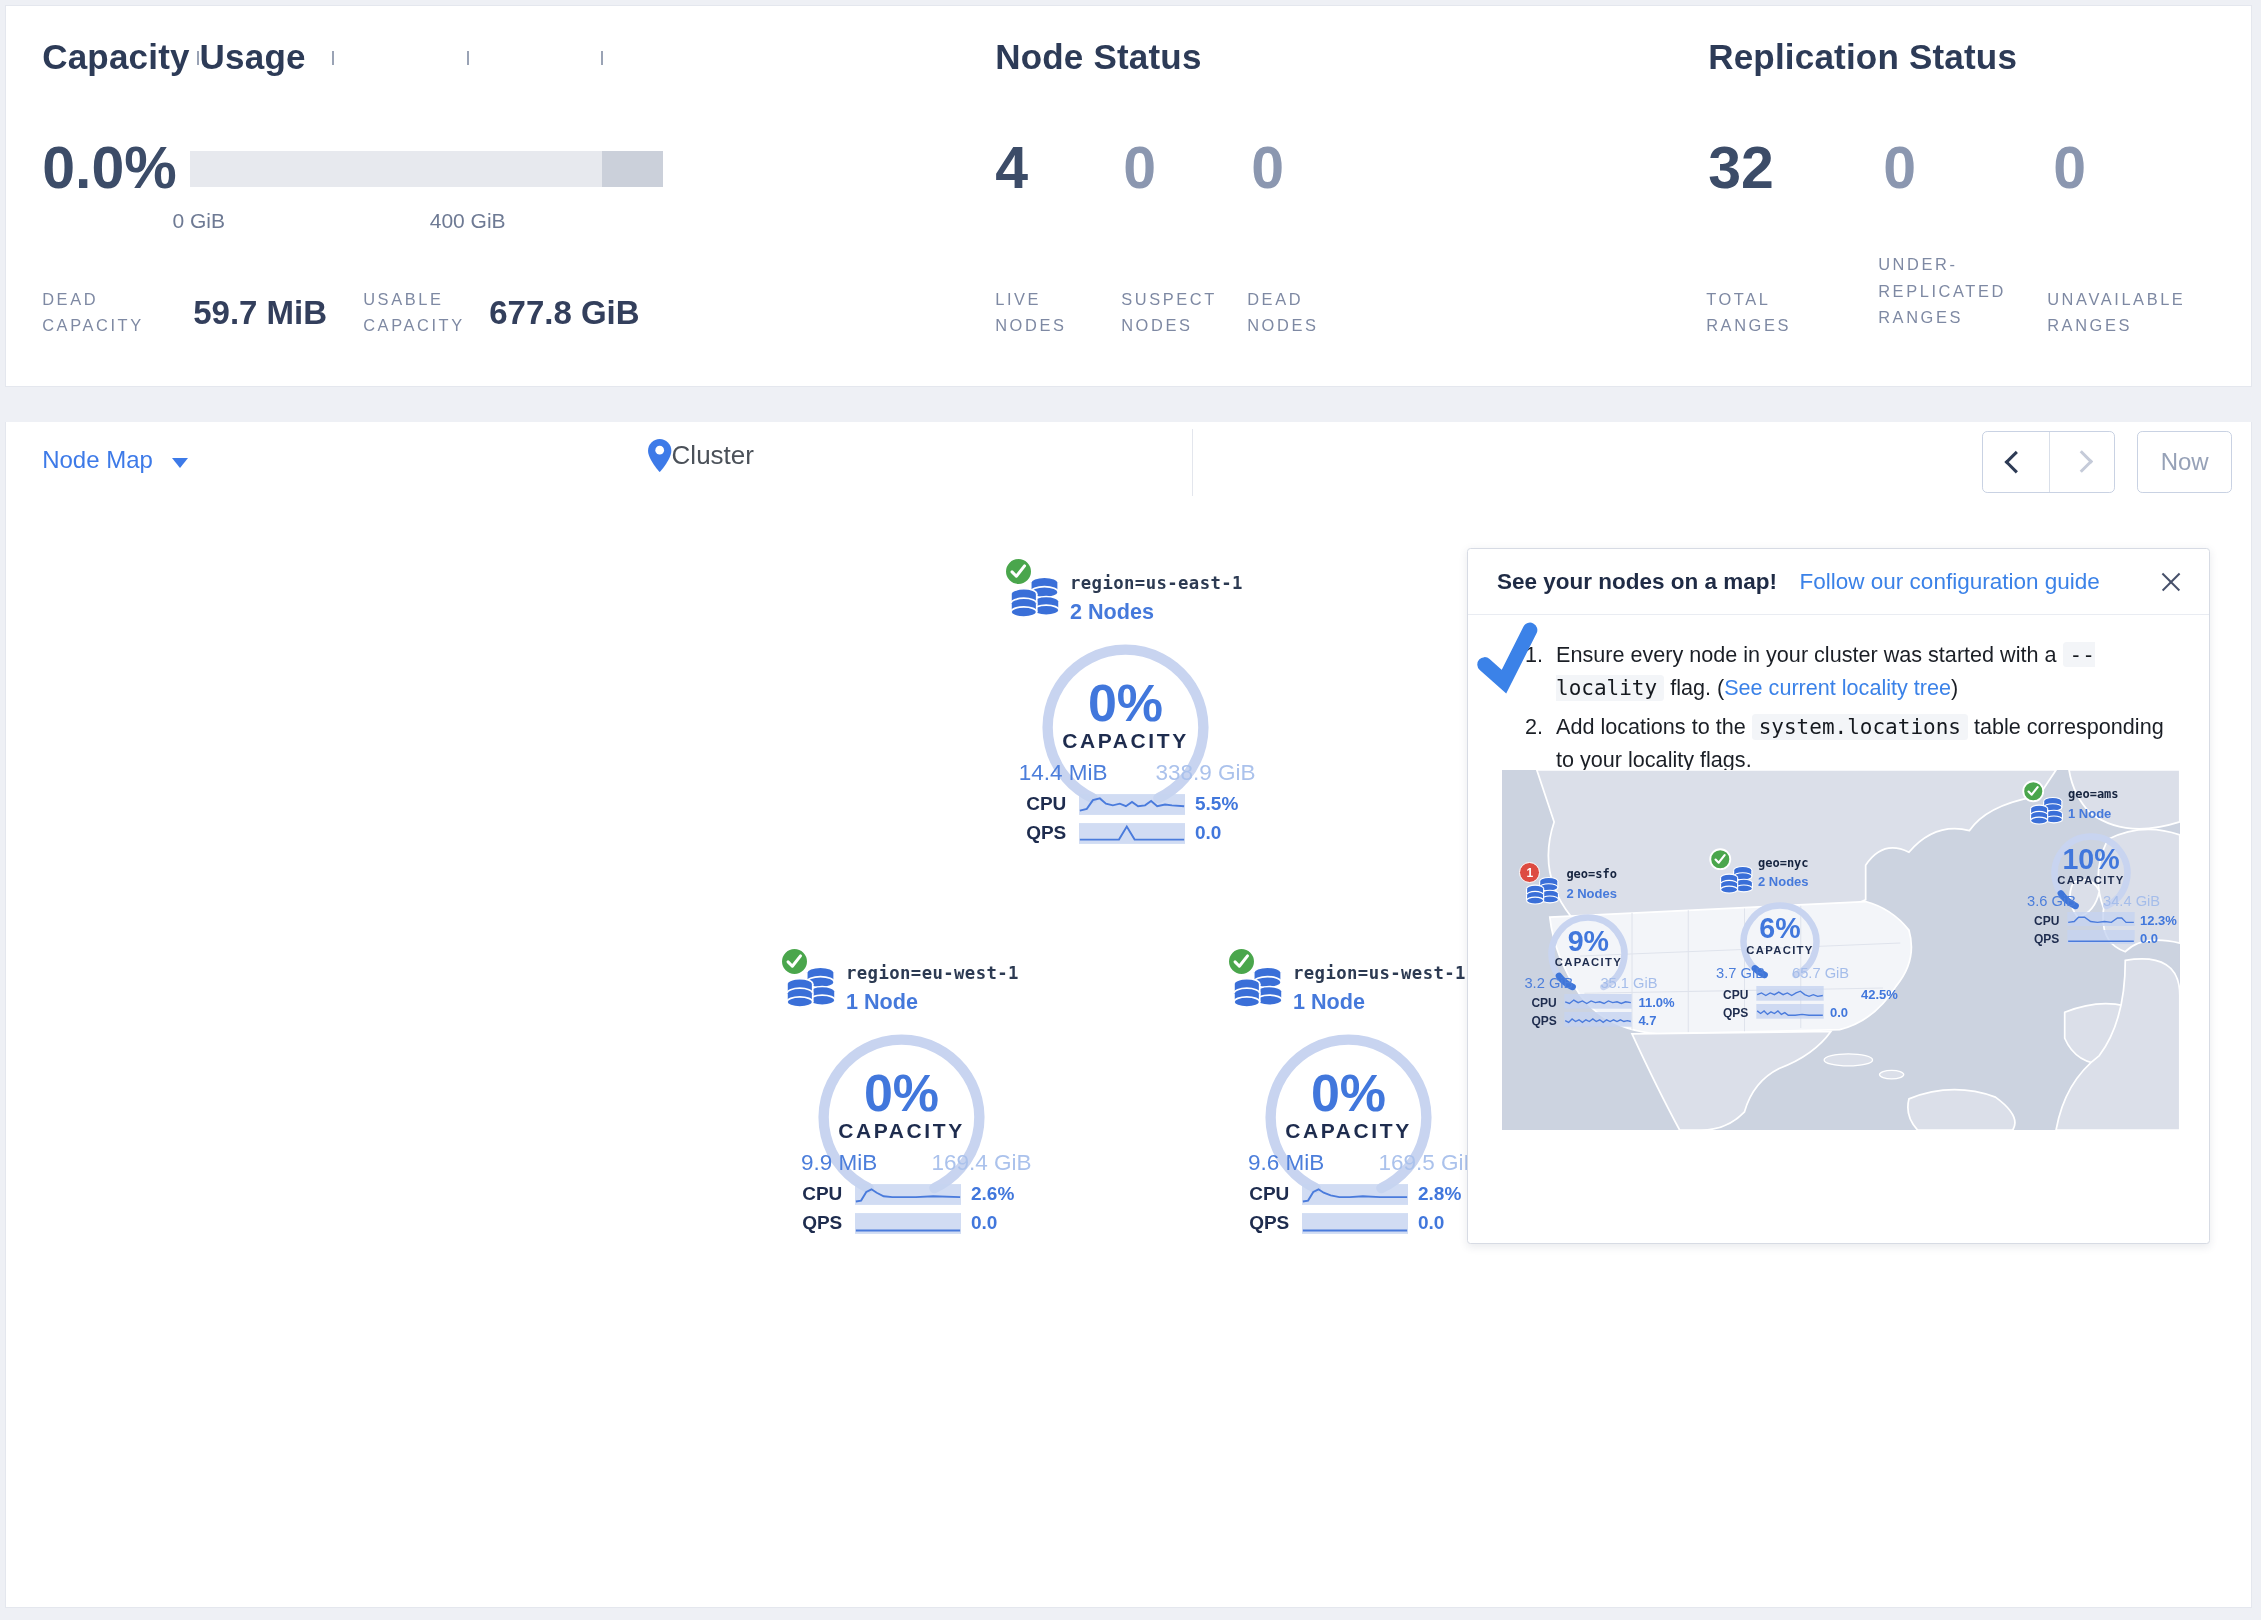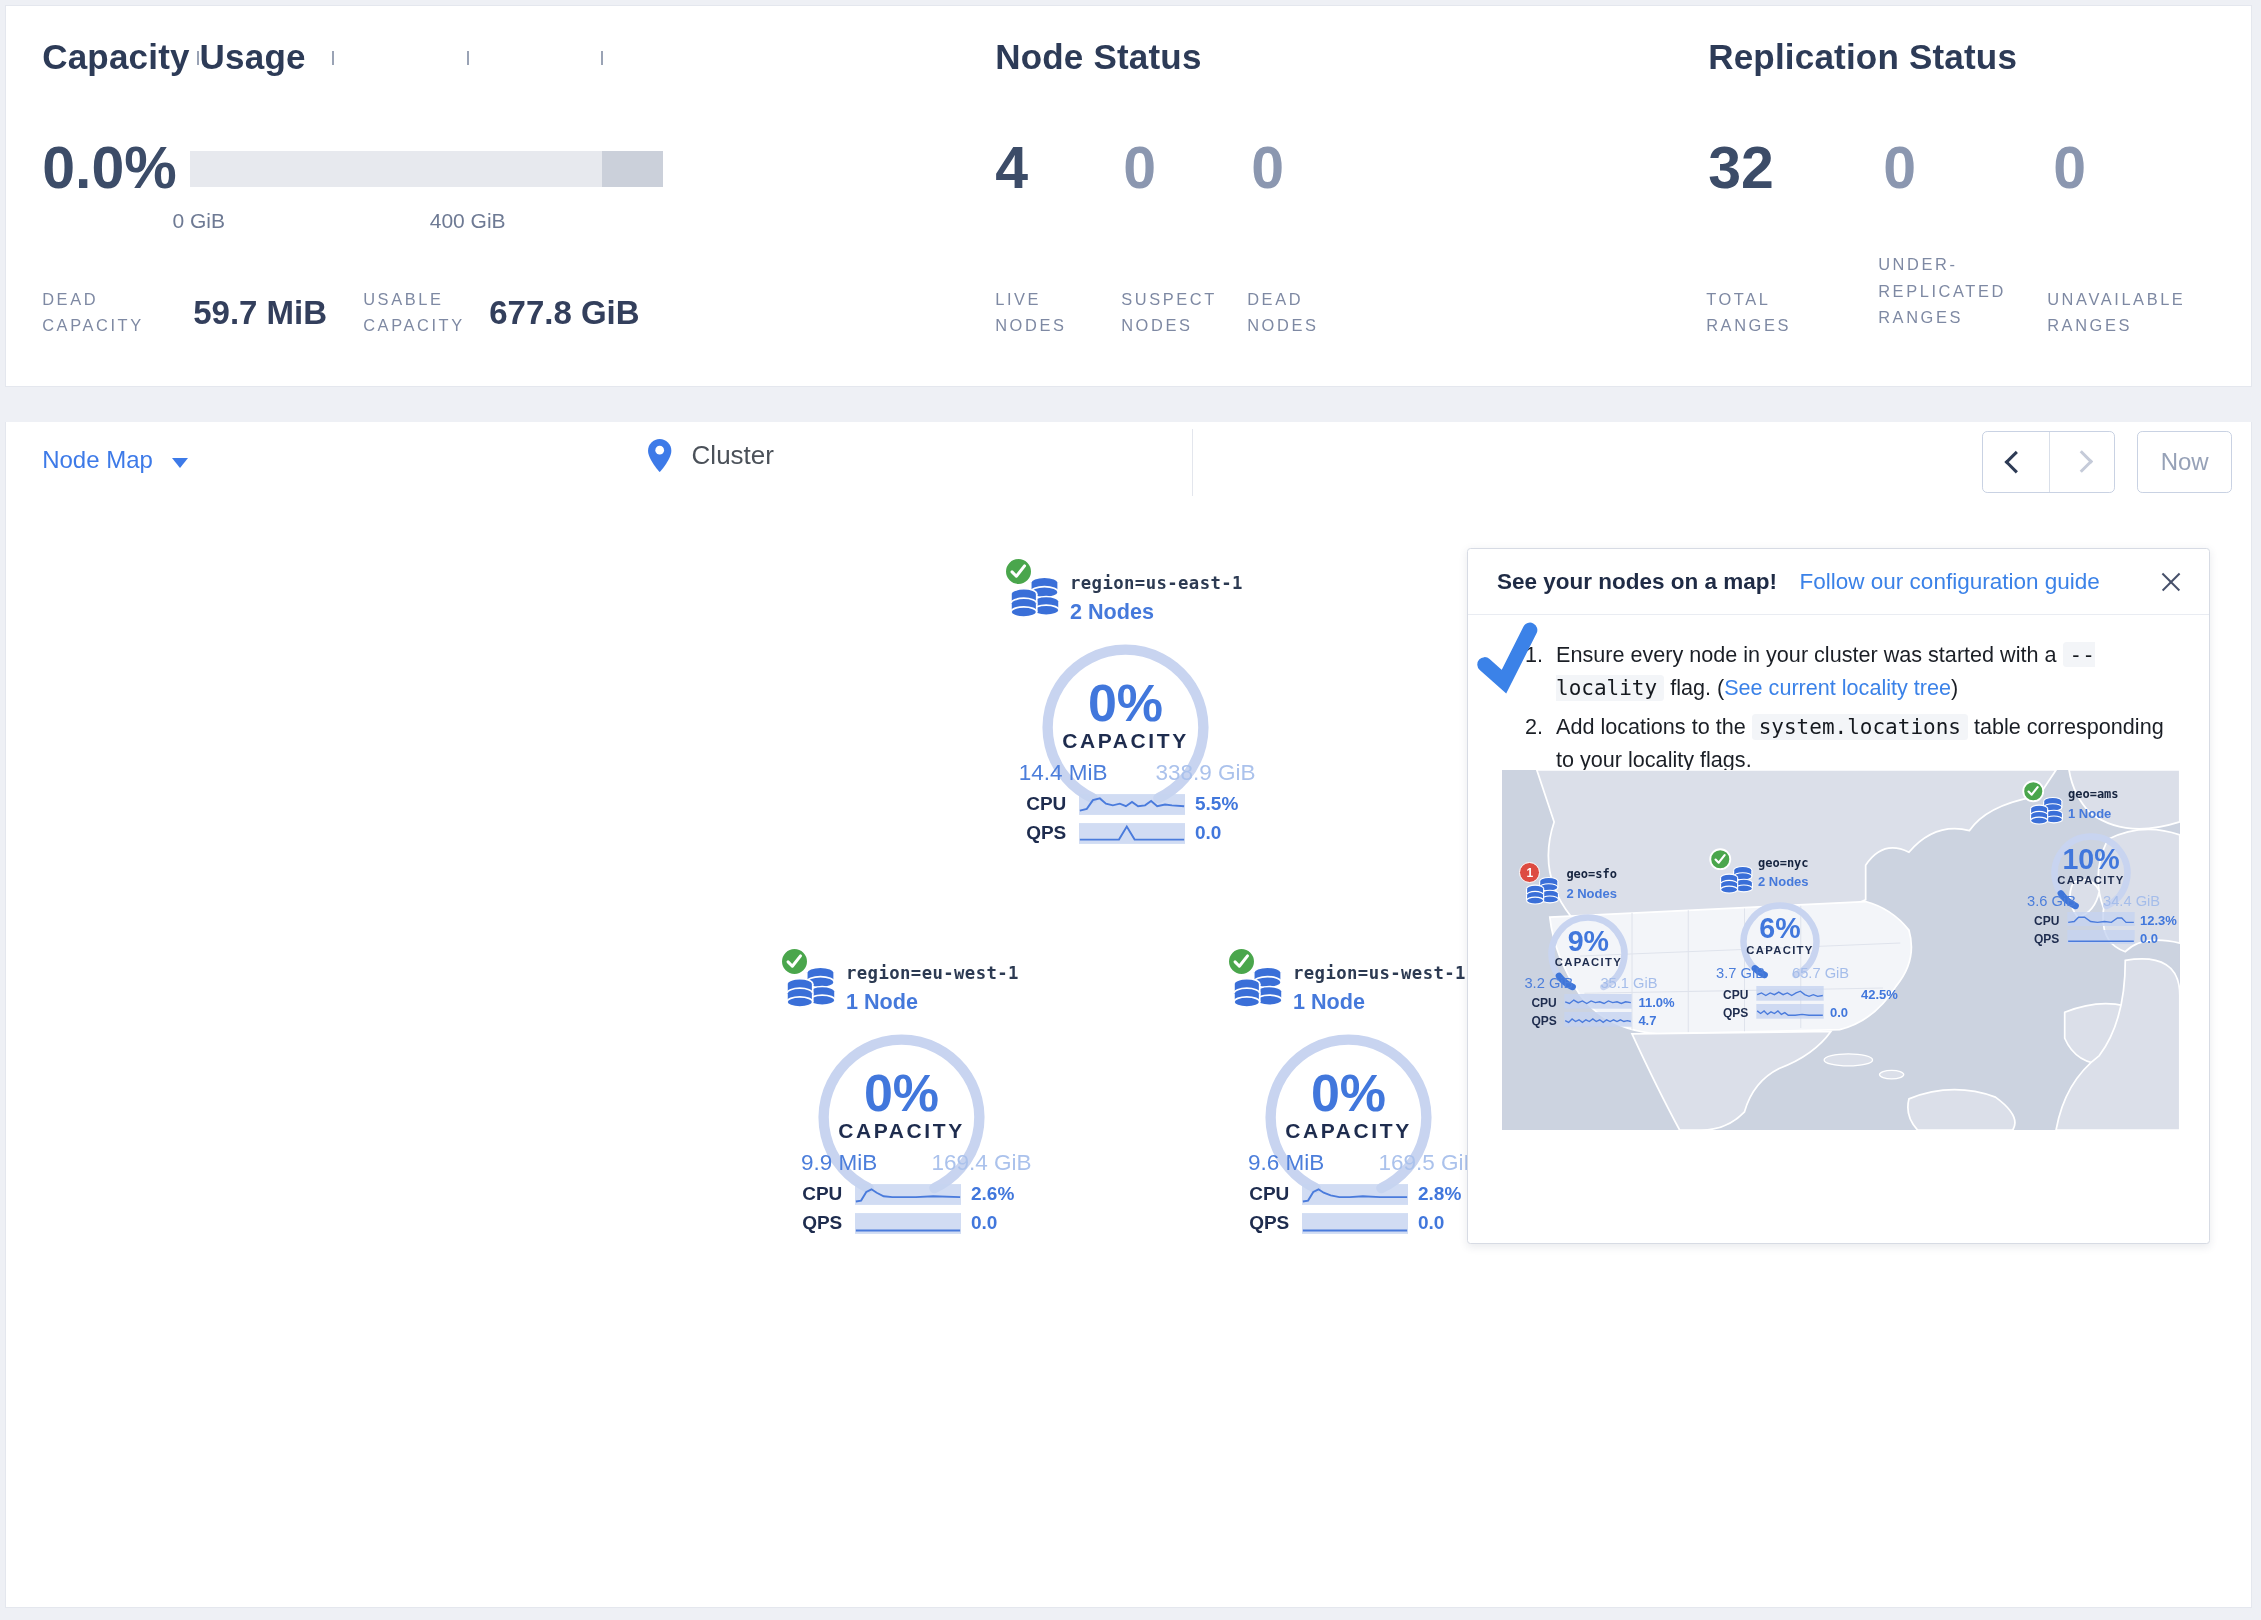--- a/index.html
+++ b/index.html
@@ -21,21 +21,21 @@
   #capbar { position:absolute; left:184px; top:145px; width:473px; height:36px; background:#e7e9ee; }
   #capbar .darkseg { position:absolute; right:0; top:0; height:100%; width:13%; background:#cbd0da; }
   .tick { position:absolute; top:45px; width:1.7px; height:14px; background:#9aa3b5; }
   .tick-label { position:absolute; top:203px; width:139px; text-align:center; font-size:21px; color:#6e7a94; }
 
   
   .tb-item { position:absolute; }
   #nodemap-dd { left:36px; top:24px; font-size:24px; color:#3d7ae8; cursor:pointer; }
   #nodemap-dd .tri { display:inline-block; width:0; height:0; border-left:8.7px solid transparent; border-right:8.7px solid transparent; border-top:10.4px solid #3d7ae8; margin-left:19px; }
   #breadcrumb { left:642px; top:17.3px; display:flex; align-items:center; }
-  #breadcrumb .crumb-text { font-size:26px; color:#4b5159; margin-left:20px; }
+  #breadcrumb .crumb-text { font-size:26px; color:#4b5159; margin-left:0; }
   .tb-divider { position:absolute; left:1186px; top:7px; width:0.9px; height:67px; background:#e3e6ed; }
   #timebox { left:1219px; top:8.7px; width:736px; height:62px; border:1.7px solid #c9d2e3; border-radius:5.2px; display:flex; align-items:center; cursor:pointer; }
   #timebox .chip { margin-left:21px; padding:6px 10.4px; background:#d9e0ee; border-radius:5.2px; font-size:21px; font-weight:700; color:#3c4963; }
   #timebox .tlabel { margin-left:24px; font-size:24px; font-weight:700; color:#2e3b55; }
   #timebox .chev-down { position:absolute; right:29px; top:22.5px; width:12px; height:12px; border-right:2.2px solid #444f63; border-bottom:2.2px solid #444f63; transform:rotate(45deg); }
   #pager { left:1976px; top:8.7px; width:133px; height:62px; border:1.7px solid #c9d2e3; border-radius:5.2px; display:flex; }
   #pager .cell { width:50%; display:flex; align-items:center; justify-content:center; cursor:pointer; }
   #pager .cell + .cell { border-left:0.9px solid #d9dfe9; }
   .chev { width:15.6px; height:15.6px; border-left:3.5px solid #2e3b55; border-bottom:3.5px solid #2e3b55; }
   .chev.prev { transform:rotate(45deg); }

